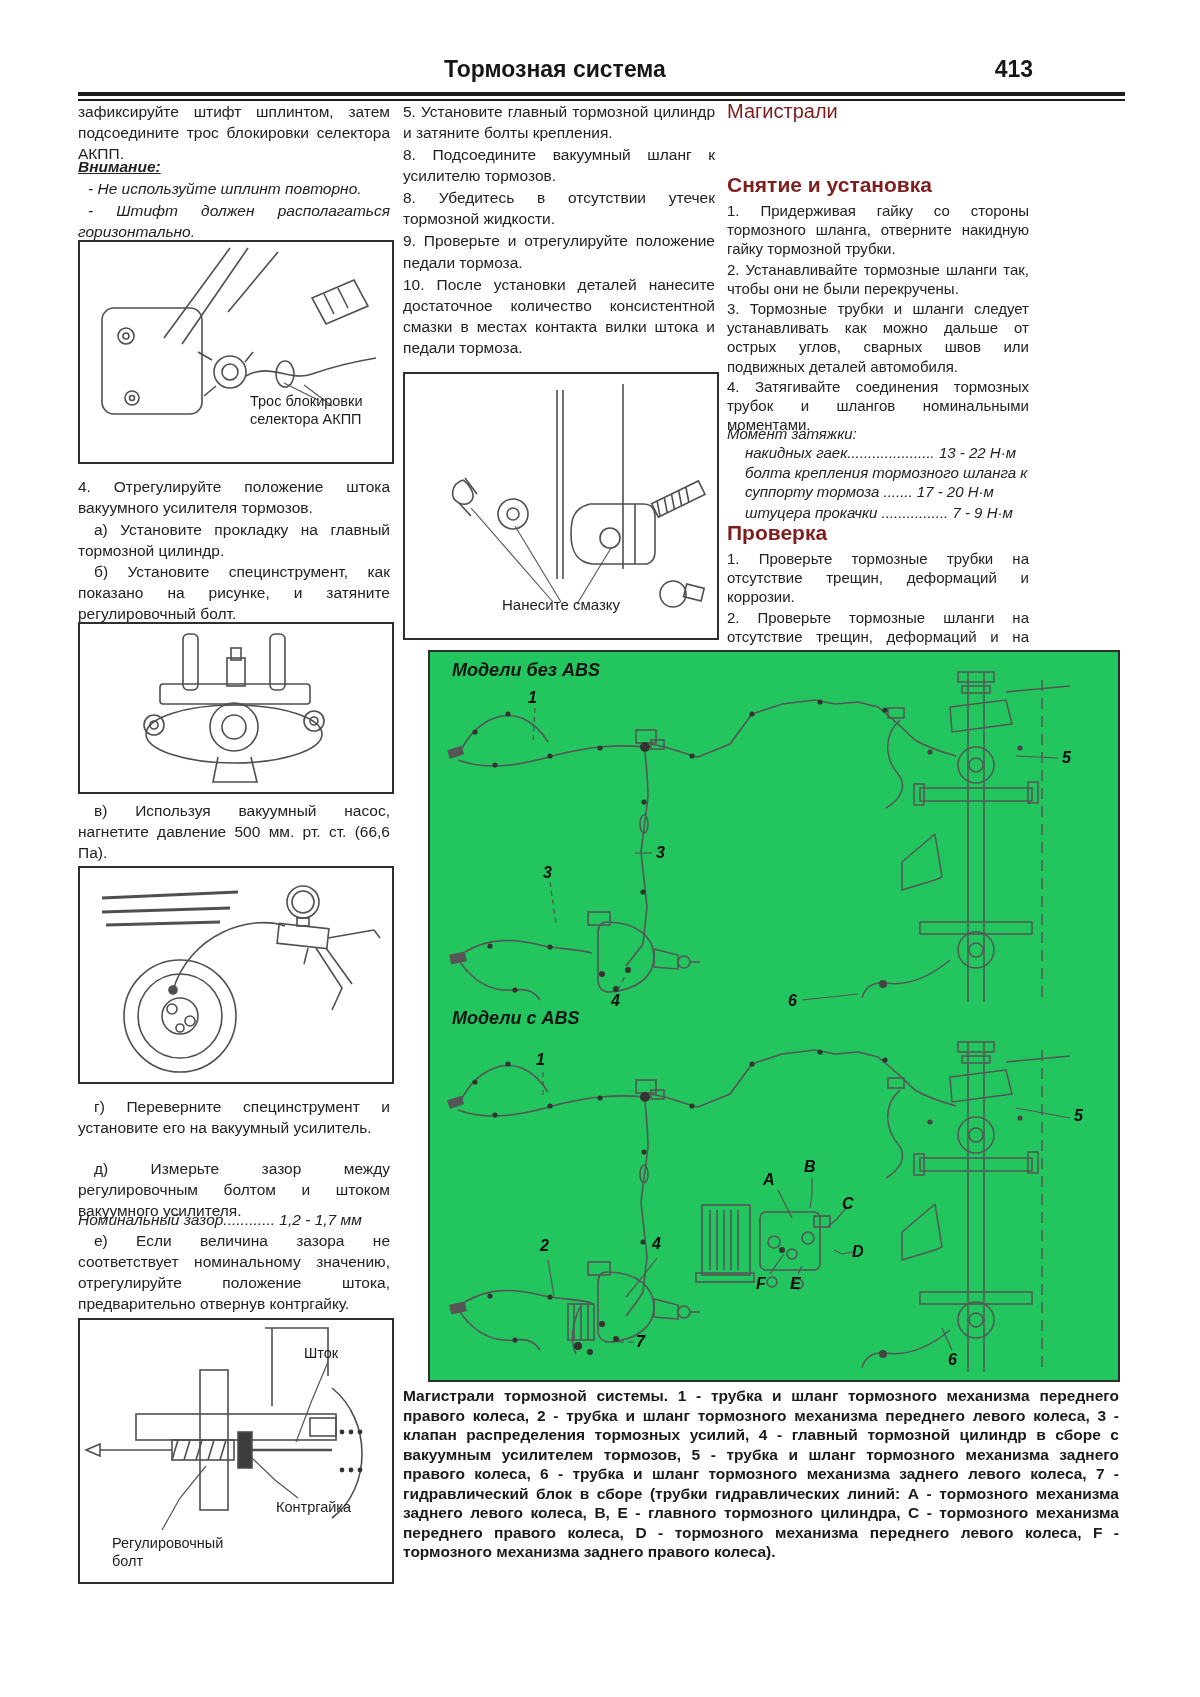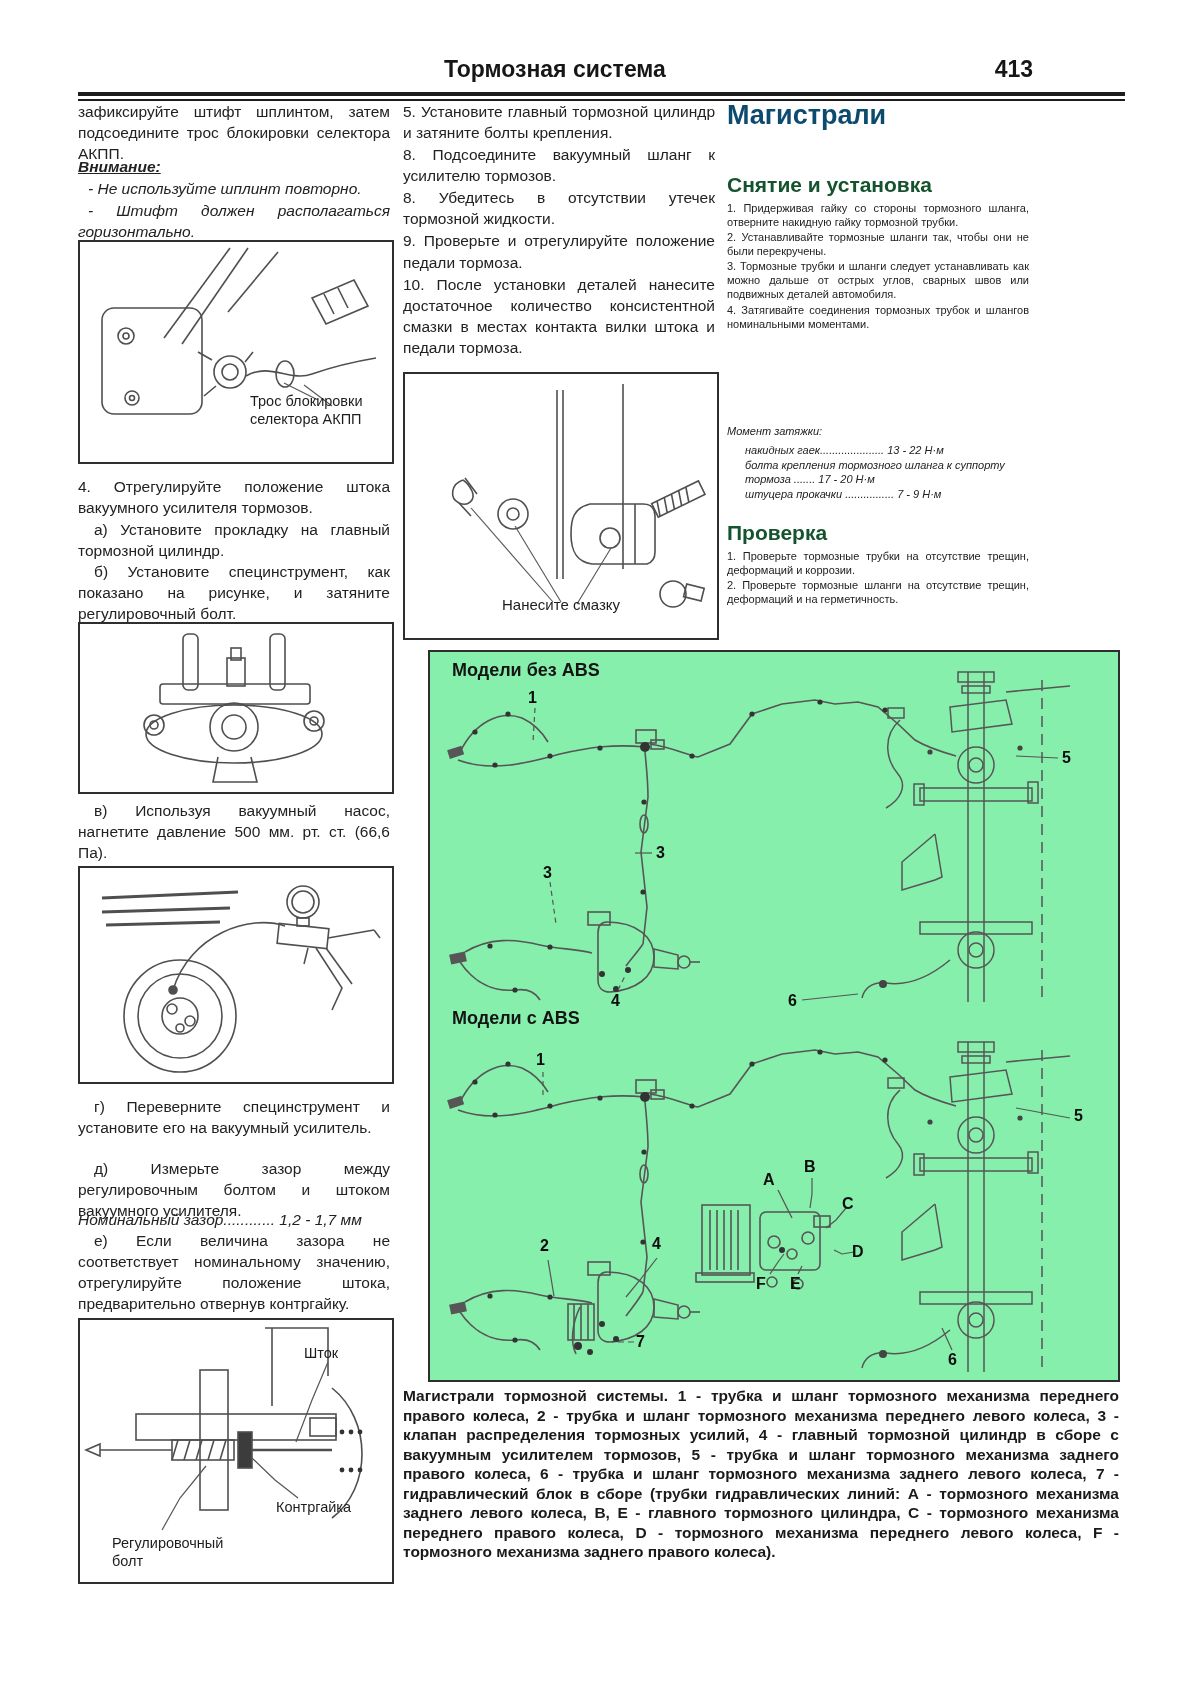--- a/index.html
+++ b/index.html
@@ -9,36 +9,36 @@
   .hdr-title{position:absolute;left:330px;top:56px;width:450px;text-align:center;
              font-size:23px;font-weight:bold;color:#161616;}
   .hdr-num{position:absolute;left:975px;top:56px;width:58px;text-align:right;
            font-size:23px;font-weight:bold;color:#161616;}
   .rule1{position:absolute;left:78px;top:92px;width:1047px;height:4px;background:#1c1c1c;}
   .rule2{position:absolute;left:78px;top:99px;width:1047px;height:2px;background:#1c1c1c;}
   
   .t{position:absolute;text-align:justify;font-size:15.5px;line-height:1.36;color:#222;}
   .lc{left:78px;width:312px;}
   .mc{left:403px;width:312px;}
-  .rc{left:727px;width:302px;font-size:11px;line-height:1.28;}
+  .rc{left:727px;width:302px;font-size:15px;line-height:1.28;}
   .sub{text-indent:16px;}
   .ital{font-style:italic;}
   .mc p{margin:0 0 1px 0;}
   .rc p{margin:0 0 1px 0;}
   .att-label{font-style:italic;font-weight:bold;text-decoration:underline;}
-  .rc-title{font-size:27px;font-weight:bold;line-height:1.16;color:#0c4a6e;text-align:left;}
-  .rc-sub{font-size:21px;font-weight:bold;color:#14532d;text-align:left;}
+  .rc-title{font-size:20px;font-weight:normal;line-height:1.16;color:#7f1d1d;text-align:left;}
+  .rc-sub{font-size:21px;font-weight:bold;color:#7f1d1d;text-align:left;}
   .spec{font-style:italic;padding-left:18px;text-align:left;}
   .speclbl{font-style:italic;text-align:left;}
   
   .fig{position:absolute;border:2px solid #2e2e2e;background:#fff;}
   .figlabel{position:absolute;font-size:14.5px;color:#1d1d1d;line-height:1.25;}
   
   #panel{position:absolute;left:428px;top:650px;width:688px;height:728px;
-         border:2px solid #2e2e2e;background:#86efac;}
+         border:2px solid #2e2e2e;background:#22c55e;font-style:italic;}
   .plabel{position:absolute;font-size:18px;font-weight:bold;color:#141414;}
   .co{position:absolute;font-size:16px;font-weight:bold;color:#0d0d0d;line-height:1;}
   .caption{position:absolute;left:403px;top:1386px;width:716px;text-align:justify;
            font-size:15.5px;line-height:1.26;font-weight:bold;color:#1a1a1a;}
   svg{display:block;}
 </style>
 </head>
 <body>
 
 <div id="page">

